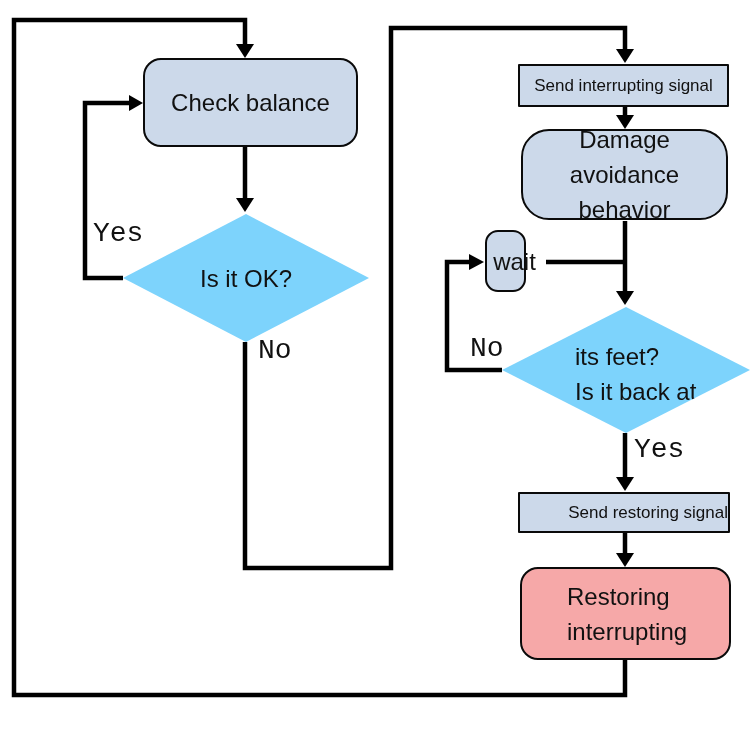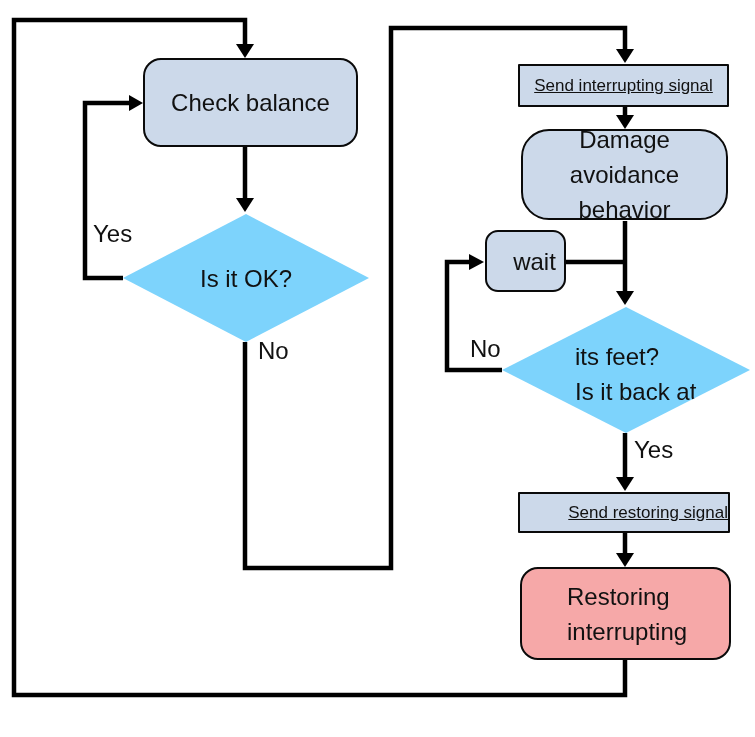--- a/index.html
+++ b/index.html
@@ -45,42 +45,42 @@
     border: 2.5px solid #0a0a0a;
     border-radius: 18px;
     font-size: 24px;
     line-height: 35px;
   }
   .process.small {
     border-radius: 1px;
     border-width: 2px;
     font-size: 17px;
     line-height: 20px;
-    text-decoration: underline;
   }
   .decision {
     background: #7dd3fc;
     clip-path: polygon(50% 0%, 100% 50%, 50% 100%, 0% 50%);
     font-size: 24px;
     line-height: 35px;
   }
   .node .lines { display: block; }
   .left-text {
     justify-content: flex-start;
     text-align: left;
   }
   .alert {
     background: #f6a8a8;
   }
   .edge-label {
     position: absolute;
-    font-size: 24px;
+    font-size: 28px;
     line-height: 26px;
     color: #111111;
     white-space: nowrap;
+    font-family: Liberation Mono, monospace;
   }
 </style>
 </head>
 <body>
 
 <div class="stage">
 
   <svg class="connectors" viewBox="0 0 755 737">
 
     <g>
@@ -145,21 +145,21 @@
     <span>Send interrupting signal</span>
   </div>
 
   <div class="node process" style="left:521px; top:129px; width:207px; height:91px;border-radius:28px;">
     <span class="lines">
       <span style="display:block">Damage avoidance</span>
       <span style="display:block">behavior</span>
     </span>
   </div>
 
-  <div class="node process" style="left:485px; top:230px; width:81px; height:62px; border-radius:13px;padding-left:18px;">
+  <div class="node process" style="left:485px; top:230px; width:41px; height:62px; border-radius:13px;padding-left:18px;">
     <span>wait</span>
   </div>
 
   <div class="node decision left-text" style="left:502px; top:307px; width:248px; height:126px; padding-left:73px; padding-top:8px; box-sizing:border-box;">
     <span class="lines">
       <span style="display:block">its feet?</span>
       <span style="display:block">Is it back at</span>
     </span>
   </div>
 

